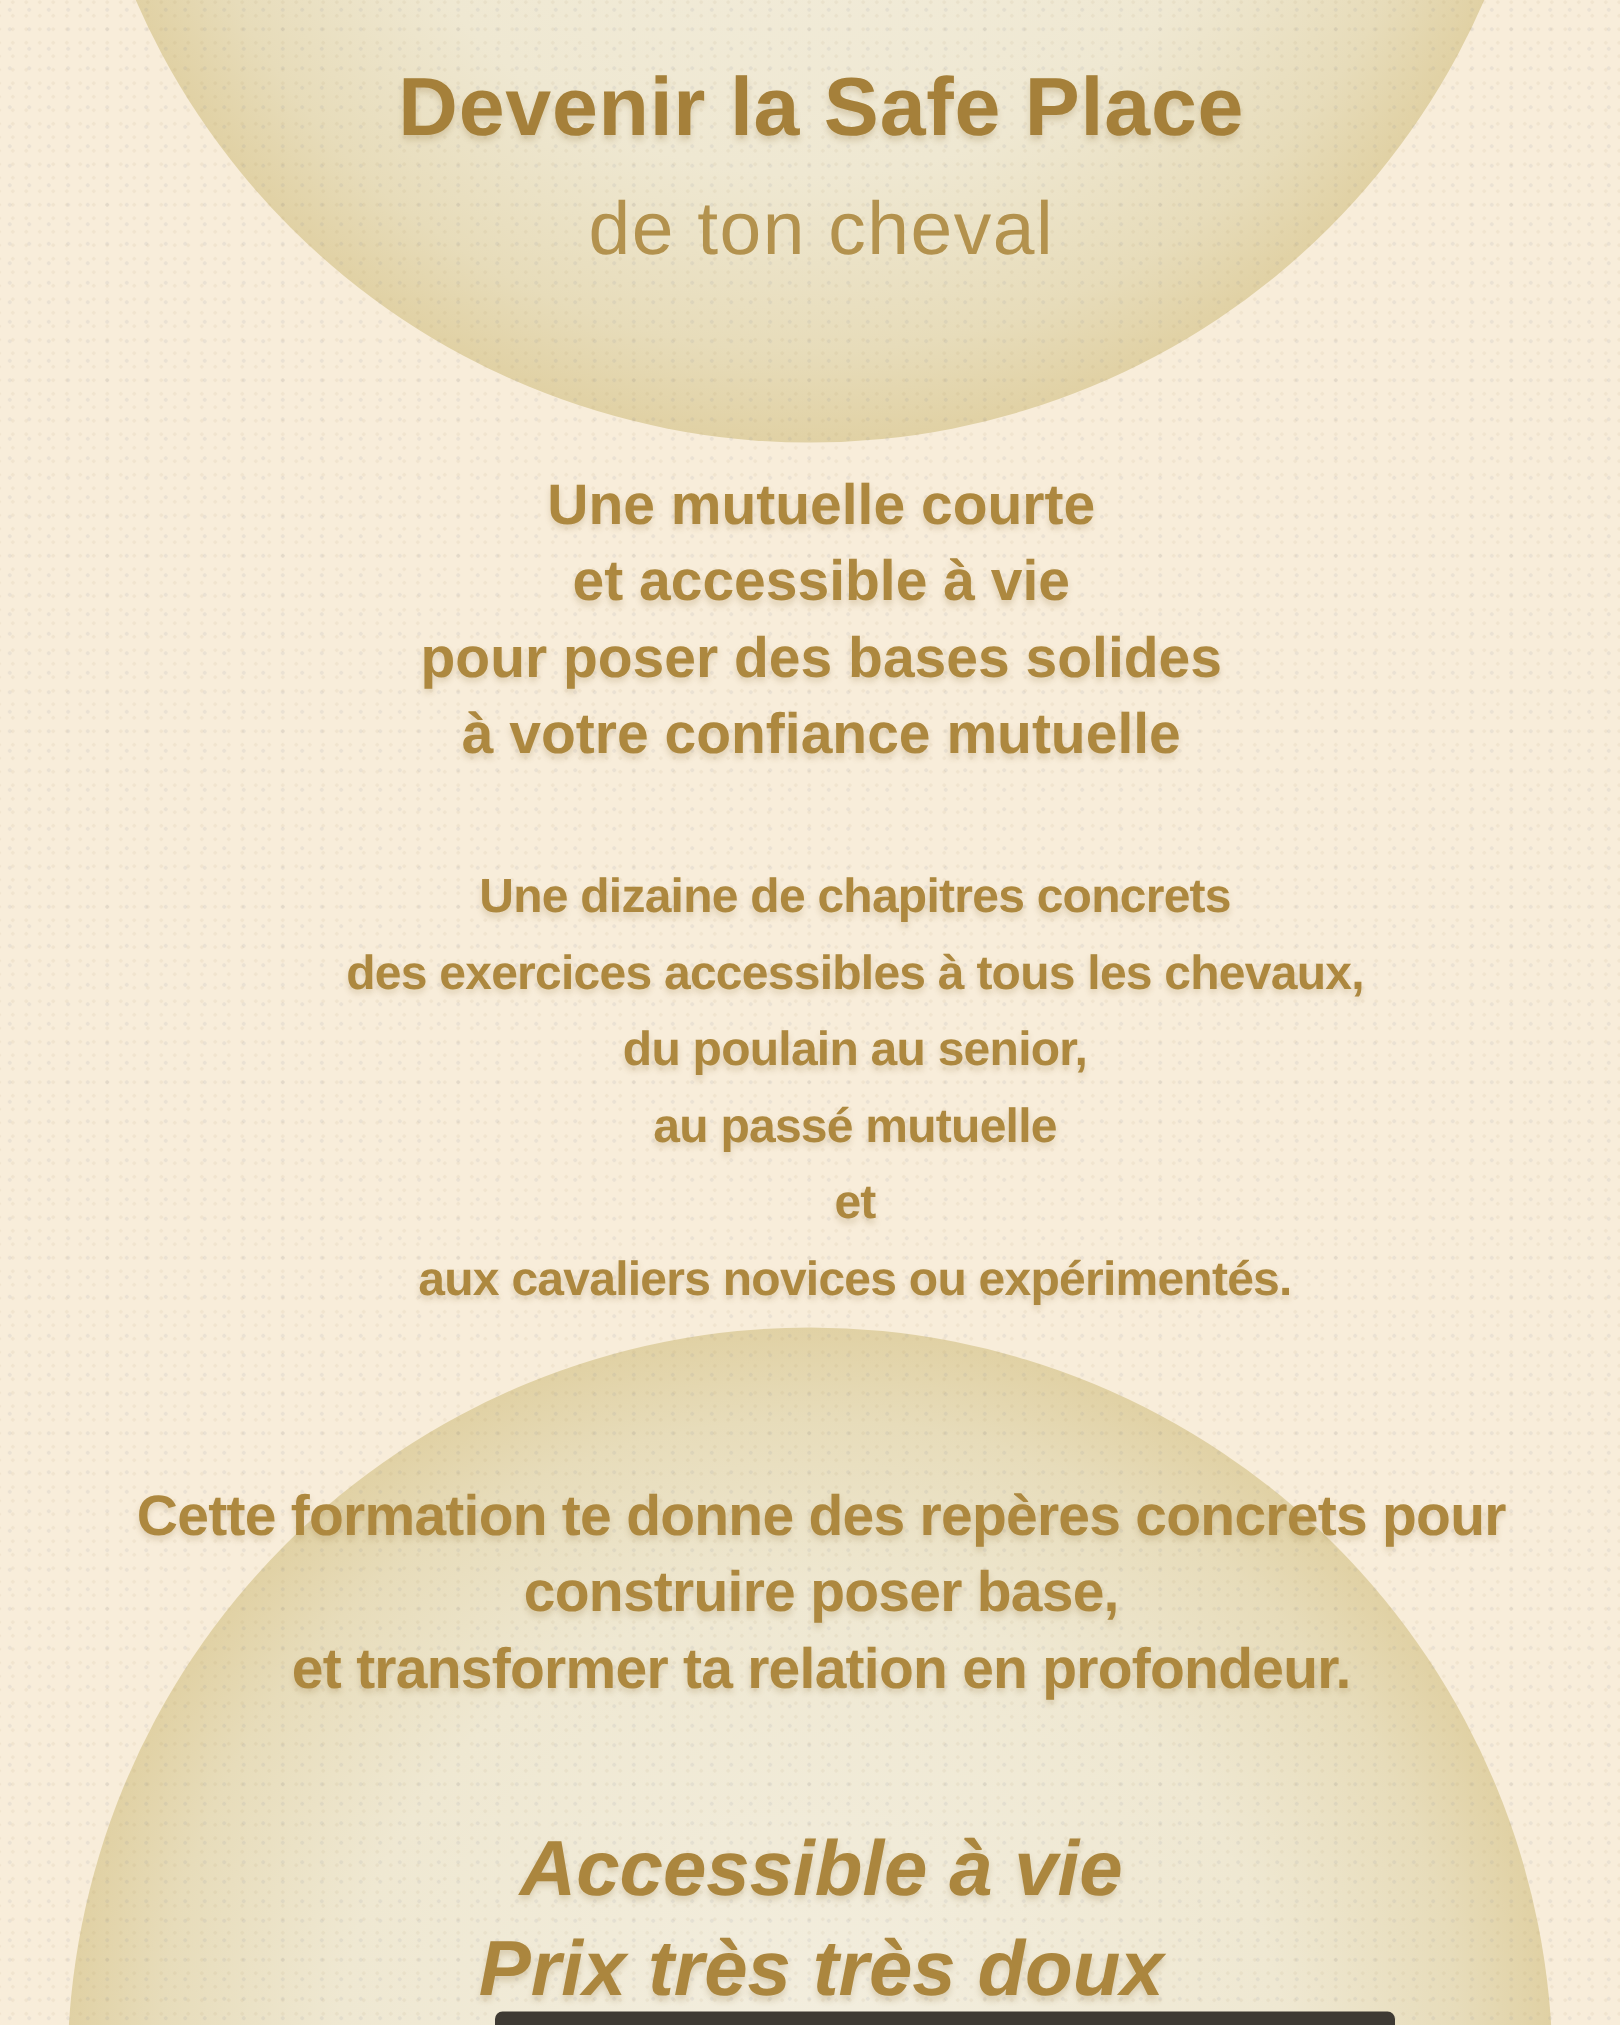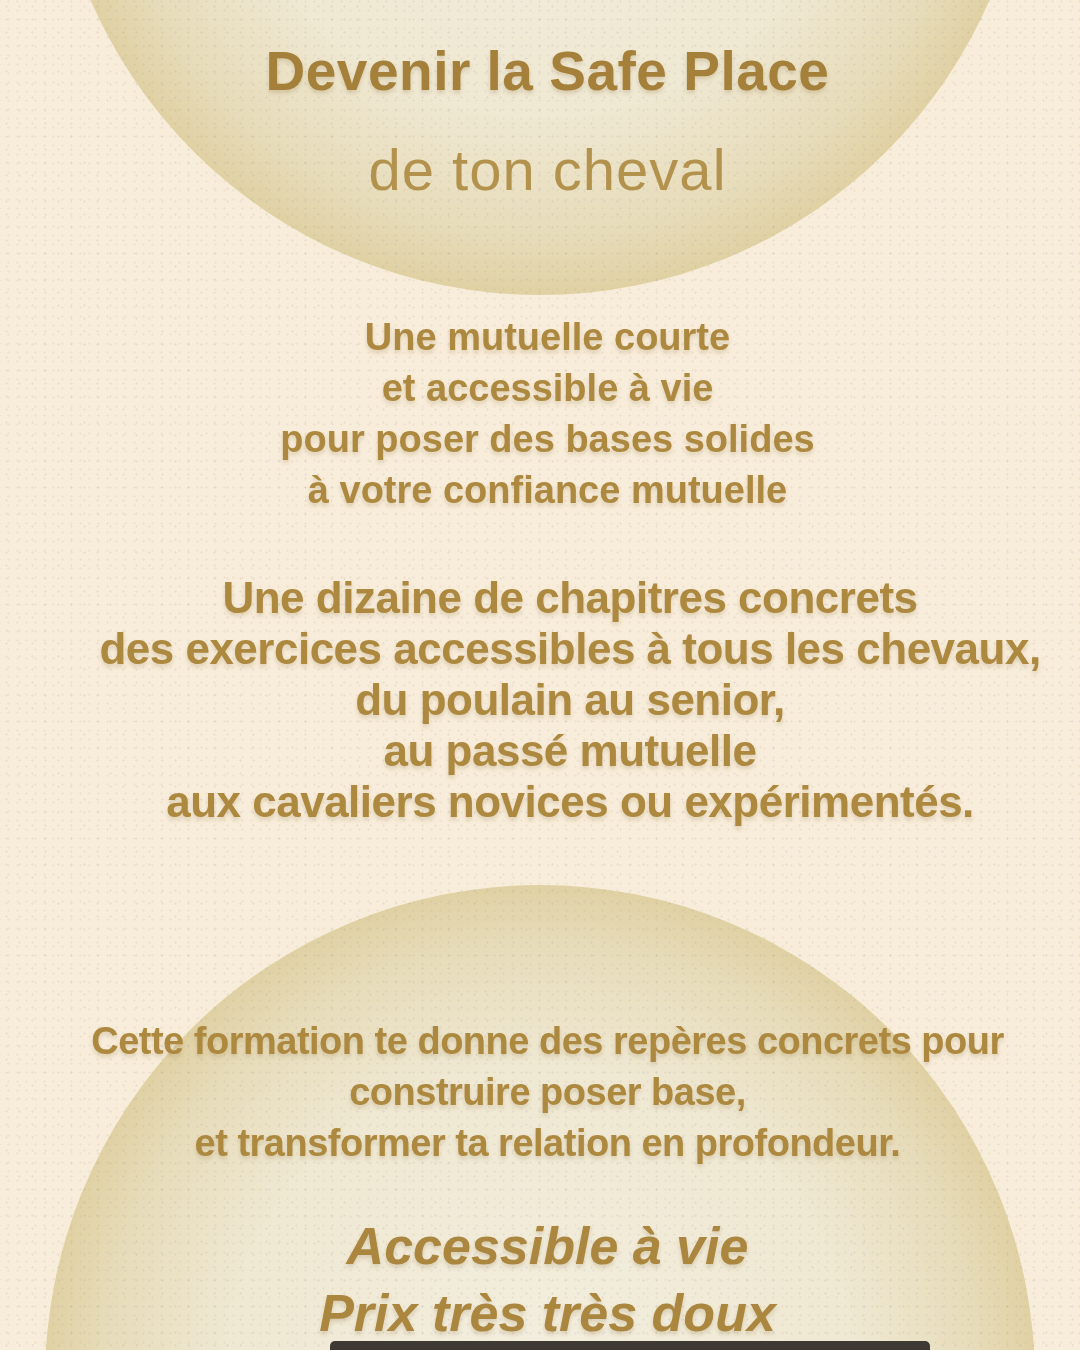--- a/index.html
+++ b/index.html
@@ -63,31 +63,31 @@
   }
   .hero { top: 36px; }
   .hero-title {
     font-size: 55px;
     line-height: 70px;
     font-weight: 700;
     color: #a5803a;
     letter-spacing: 0.5px;
   }
   .hero-subtitle {
-    margin-top: 32px;
-    font-size: 58px;
+    margin-top: 14px;
+    font-size: 50px;
     line-height: 64px;
     font-weight: 300;
     color: #b3924e;
     text-shadow: none;
     letter-spacing: 1px;
   }
   .intro   { top: 312px;  font-size: 38px; line-height: 51px; }
-  .details { top: 572px;  font-size: 44px; line-height: 51px; letter-spacing: -0.5px; margin-left: 45px; }
-  .benefit { top: 986px;  font-size: 38px; line-height: 51px; letter-spacing: -0.5px; margin-top: 30px; }
+  .details { top: 572px;  font-size: 32px; line-height: 51px; letter-spacing: -0.5px; margin-left: 45px; }
+  .benefit { top: 986px;  font-size: 38px; line-height: 51px; letter-spacing: -0.5px; }
   .footer  { top: 1213px; font-size: 52px; line-height: 67px; color: #ab863e; font-style: italic; }
   .line { white-space: nowrap; }
   .bottom-bar {
     position: absolute;
     bottom: 0;
     left: 330px;
     width: 600px;
     height: 9px;
     background: #3e3a33;
     border-radius: 5px 5px 0 0;
@@ -112,20 +112,21 @@
     <div class="line">et accessible à vie</div>
     <div class="line">pour poser des bases solides</div>
     <div class="line">à votre confiance mutuelle</div>
   </div>
 
   <div class="txt details">
     <div class="line">Une dizaine de chapitres concrets</div>
     <div class="line">des exercices accessibles à tous les chevaux,</div>
     <div class="line">du poulain au senior,</div>
     <div class="line">au passé mutuelle</div>
+    <div class="line">et</div>
     <div class="line">aux cavaliers novices ou expérimentés.</div>
   </div>
 
   <div class="txt benefit">
     <div class="line">Cette formation te donne des repères concrets pour</div>
     <div class="line">construire poser base,</div>
     <div class="line">et transformer ta relation en profondeur.</div>
   </div>
 
   <div class="txt footer">

